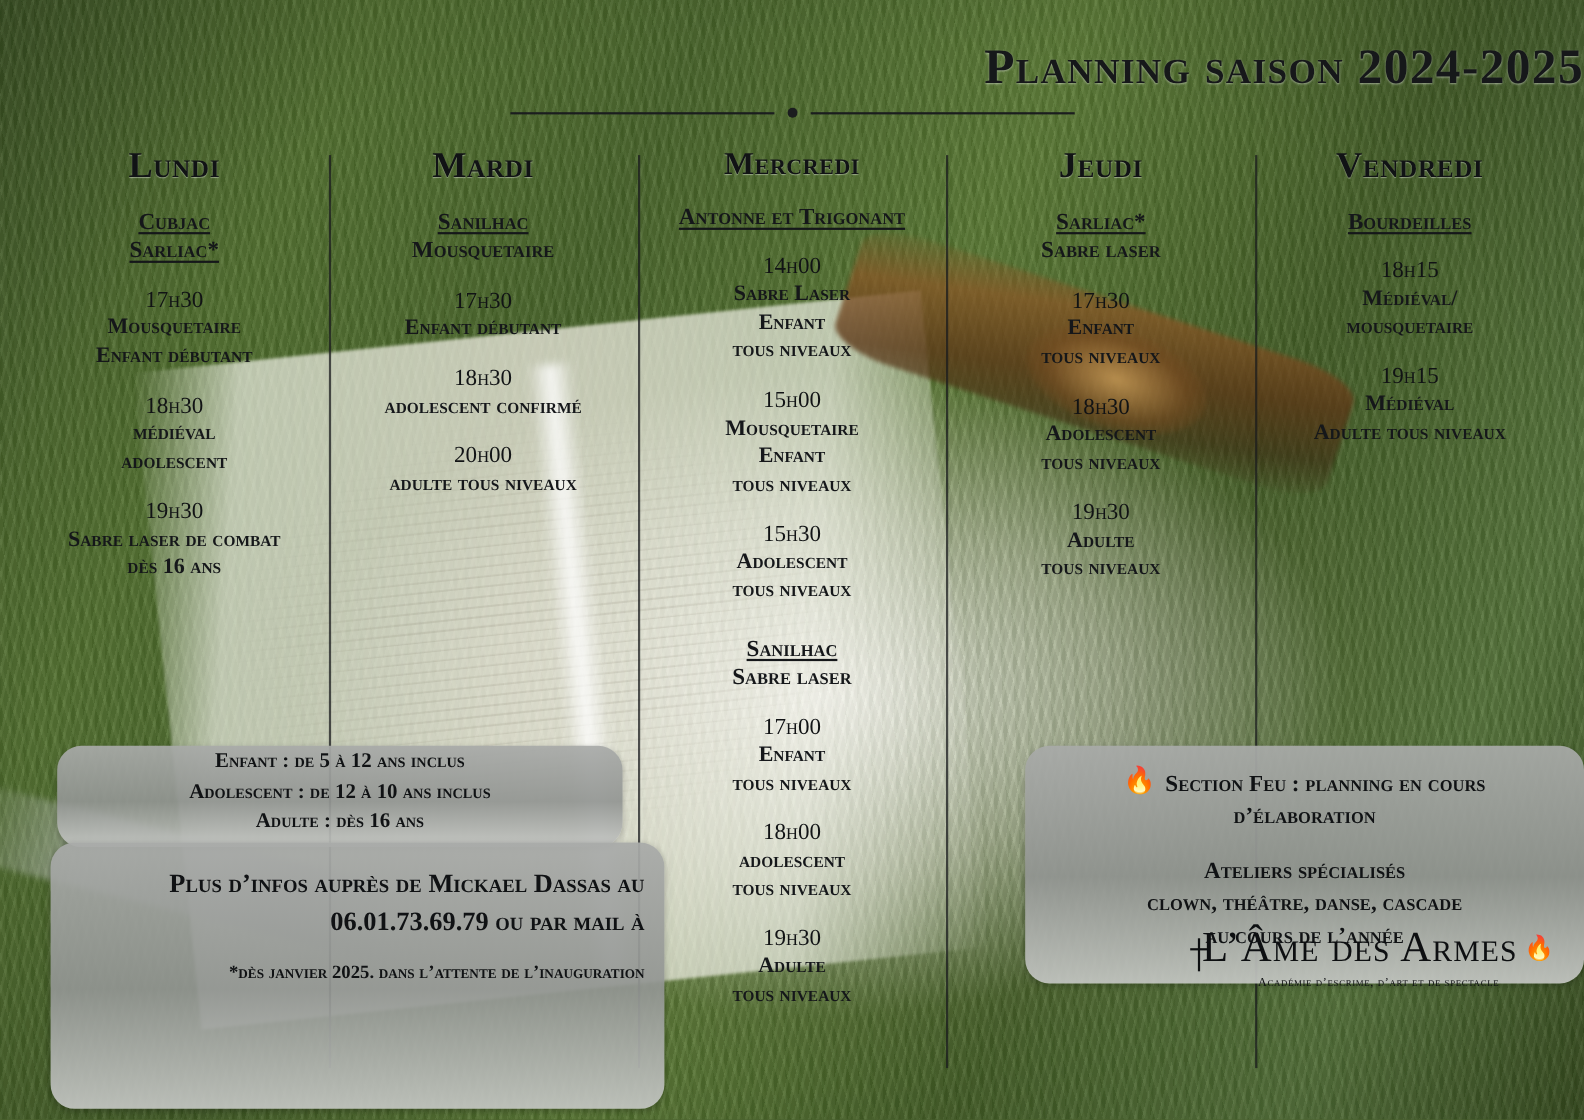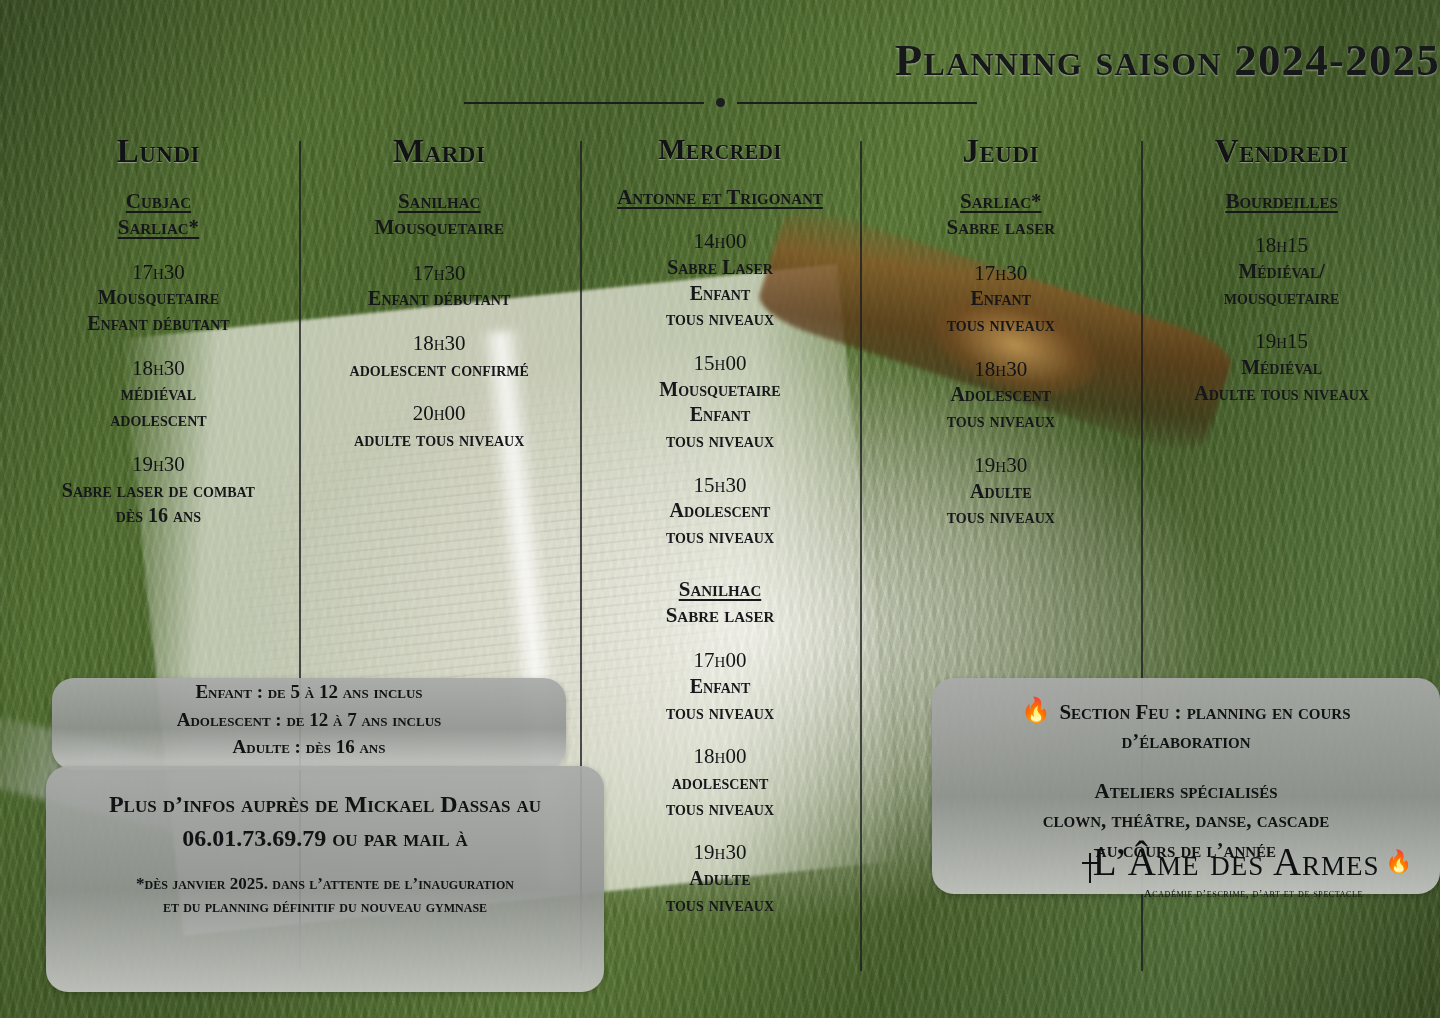--- a/index.html
+++ b/index.html
@@ -207,23 +207,24 @@
     left: 52px; top: 638px;
     width: 514px; height: 92px;
     padding-top: 0;
     font-size: 19px;
     line-height: 1.45;
     margin-top: 40px;
   }
   #infos-box {
     left: 46px; top: 766px;
     width: 522px; height: 204px;
-    padding: 22px 18px 0;
+    padding: 22px 18px 16px;
     font-size: 24px;
     line-height: 1.4;
+    text-align: right;
   }
   #infos-box .note {
     font-size: 17px;
     line-height: 1.35;
     margin-top: 18px;
   }
   #feu-box {
     left: 932px; top: 678px;
     width: 468px; height: 196px;
     padding: 20px 20px 0;
@@ -413,29 +414,28 @@
           <div class="time">19h15</div>
           <div class="line">Médiéval</div>
           <div class="line">Adulte tous niveaux</div>
         </div>
       </div>
 
     </div>
 
     <div class="block-gray" id="ages-box">
       <div>Enfant : de 5 à 12 ans inclus</div>
-      <div>Adolescent : de 12 à 7 ans inclus</div>
+      <div>Adolescent : de 12 à 10 ans inclus</div>
       <div>Adulte : dès 16 ans</div>
     </div>
 
     <div class="block-gray" id="infos-box">
       <div>Plus d’infos auprès de Mickael Dassas au</div>
       <div>06.01.73.69.79 ou par mail à</div>
       <div class="note">*dès janvier 2025. dans l’attente de l’inauguration</div>
-      <div class="note" style="margin-top:0">et du planning définitif du nouveau gymnase</div>
     </div>
 
     <div class="block-gray" id="feu-box">
       <div class="feu-head">
         <span class="flame">🔥</span>
         <span>Section Feu : planning en cours</span>
       </div>
       <div>d’élaboration</div>
       <div class="ateliers">Ateliers spécialisés</div>
       <div>clown, théâtre, danse, cascade</div>

